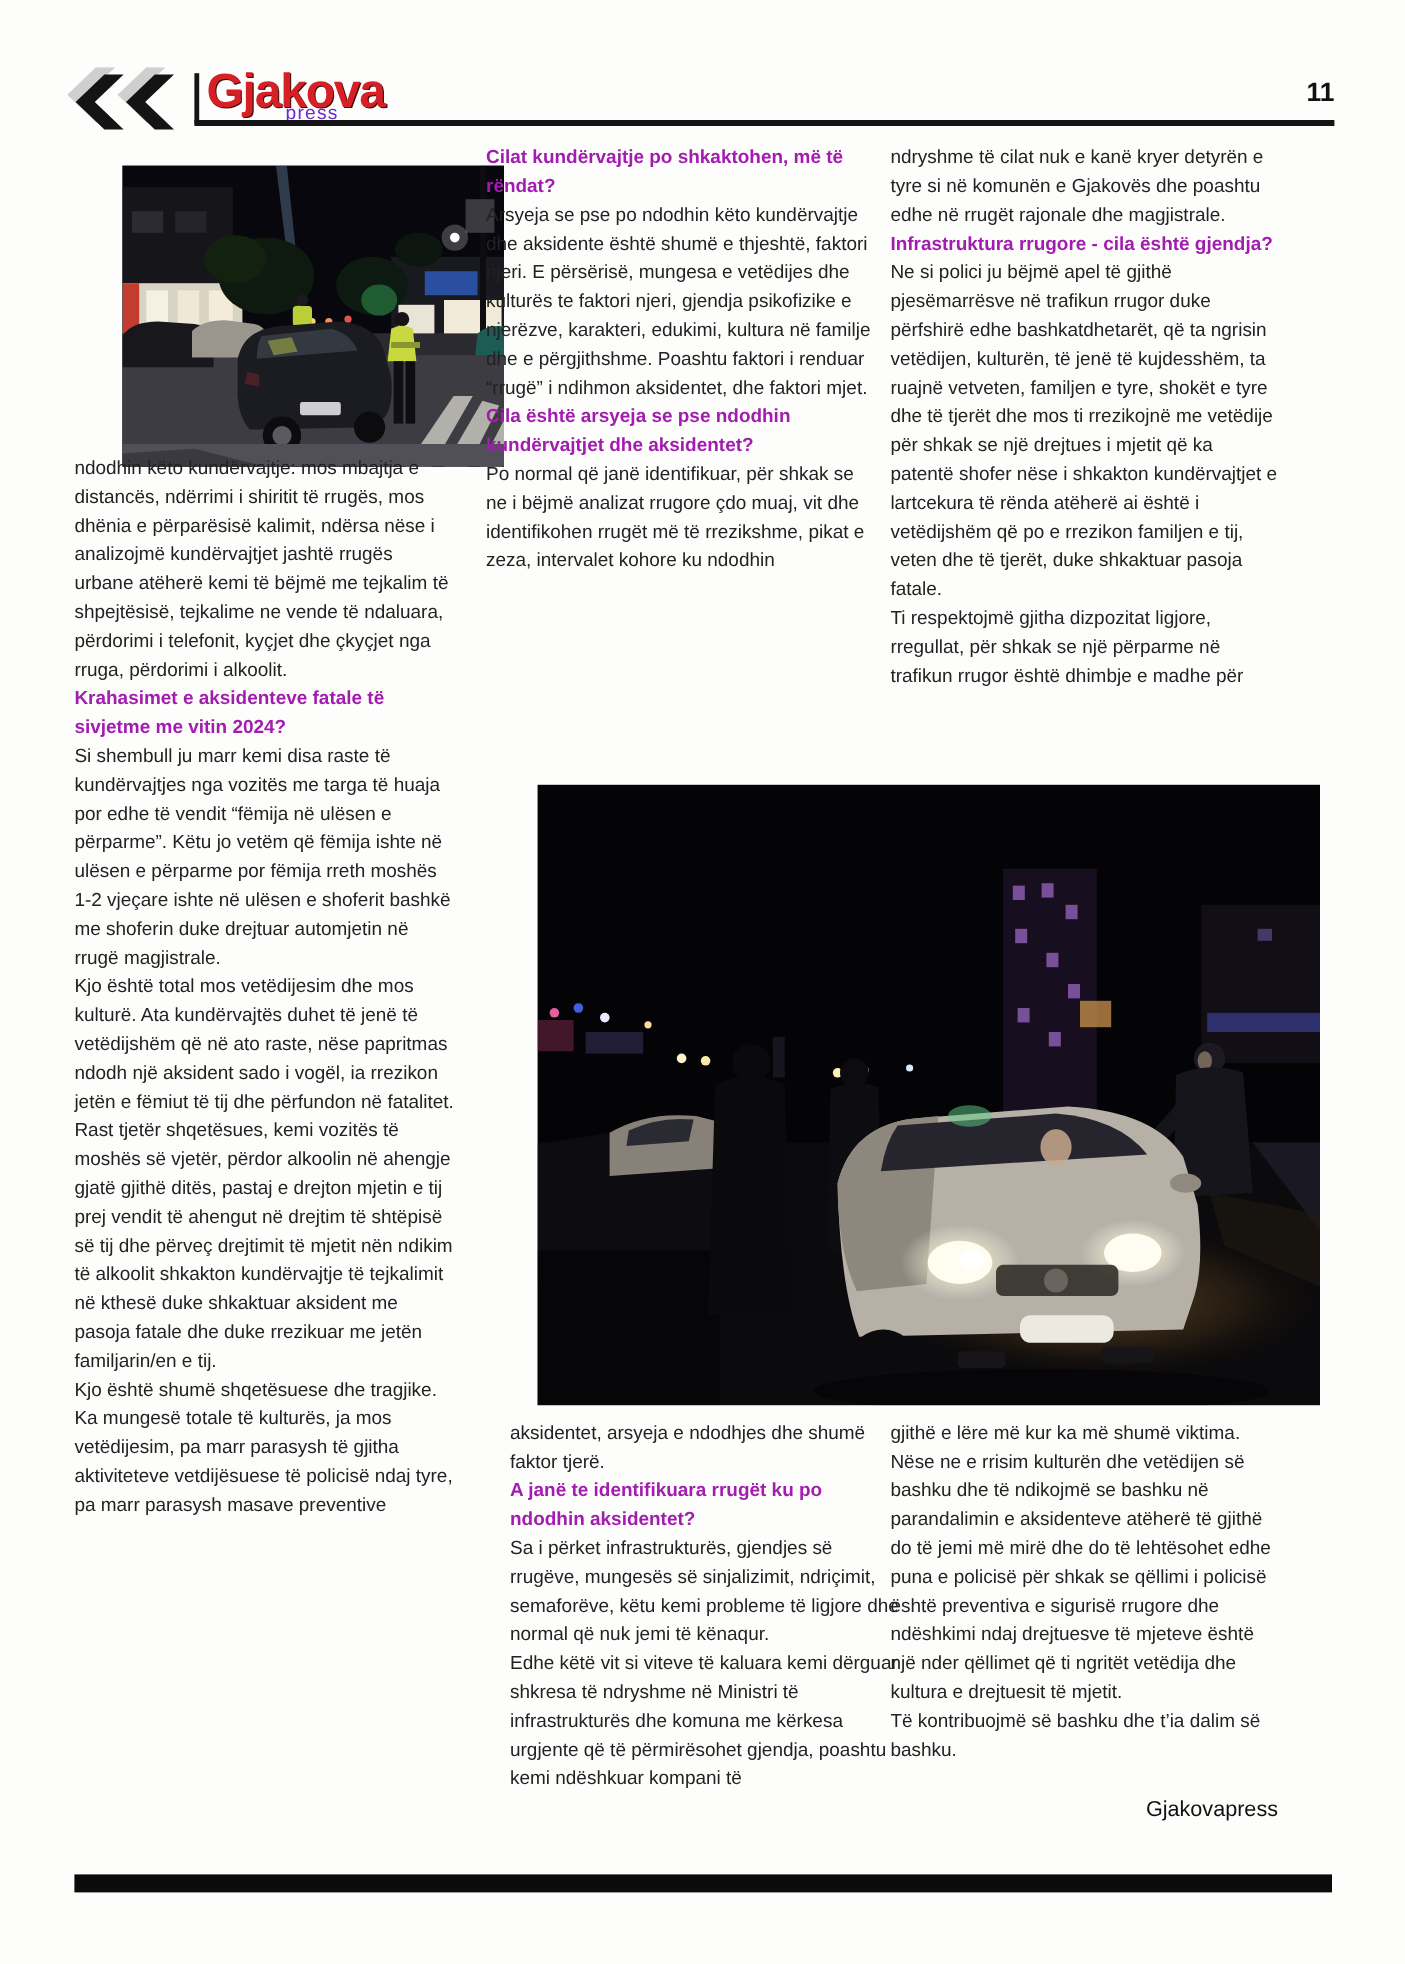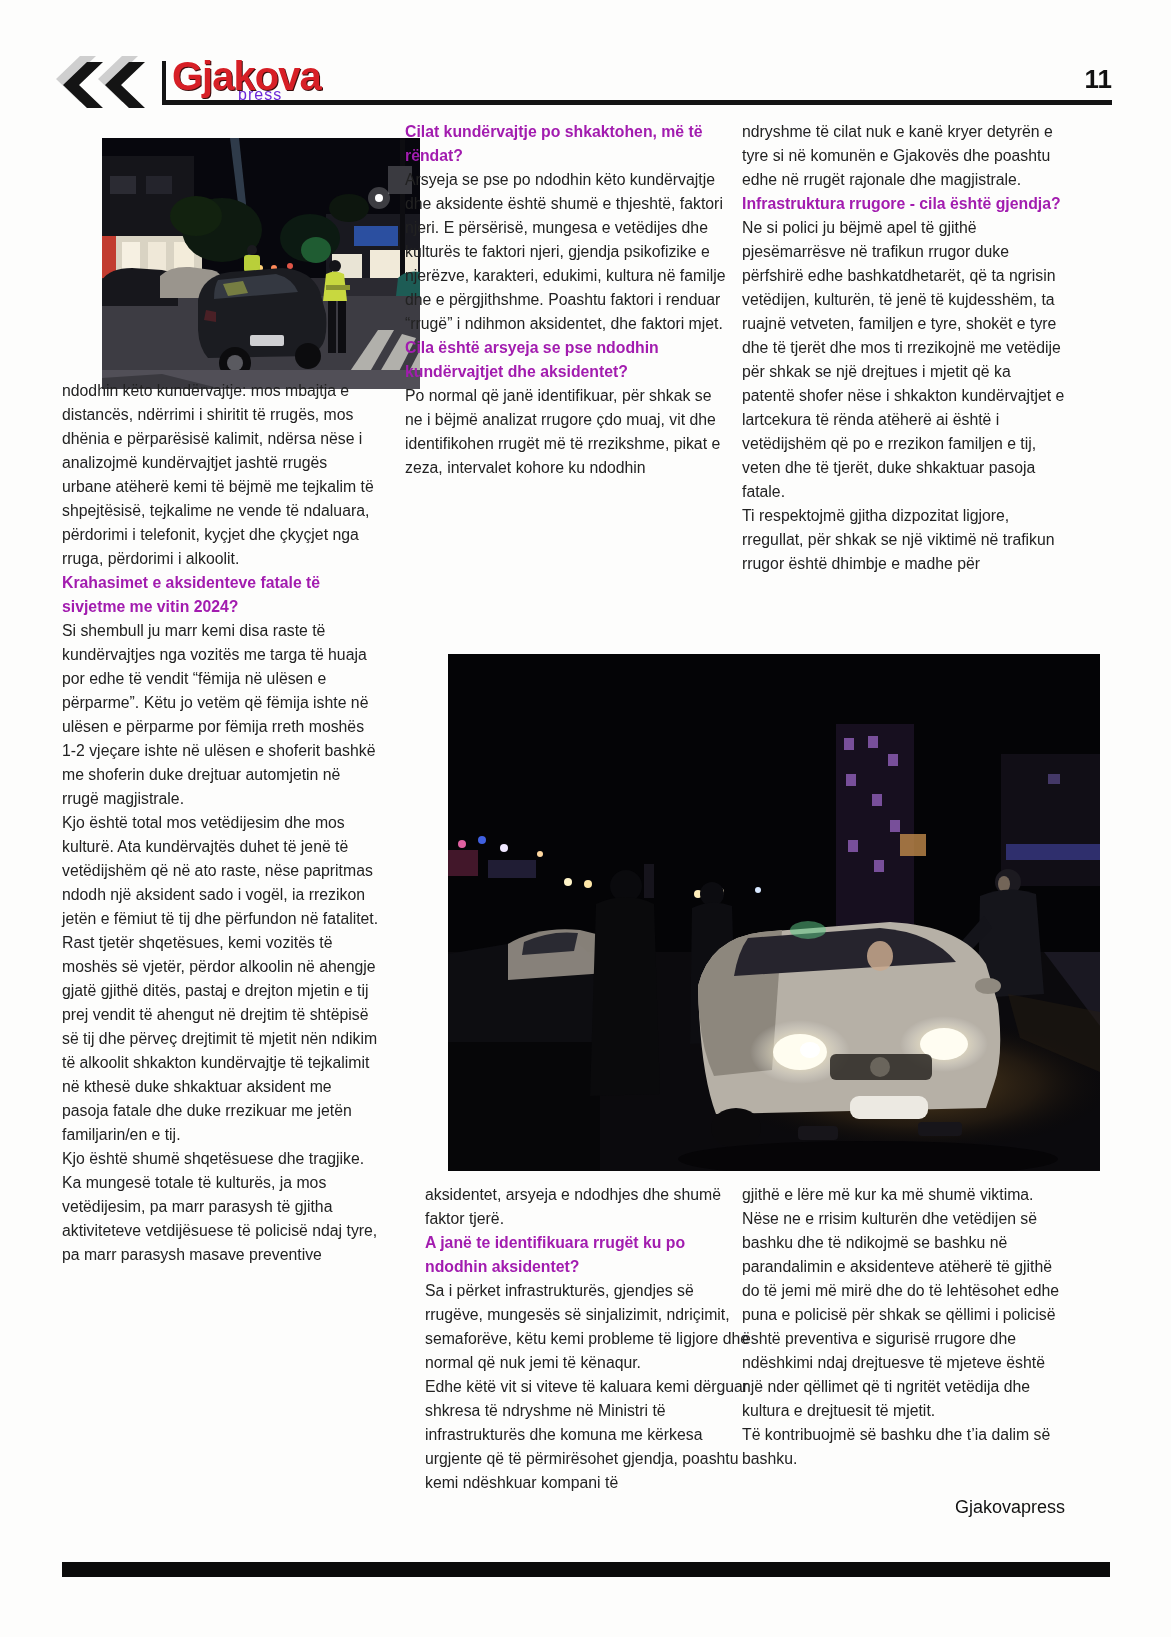--- a/index.html
+++ b/index.html
@@ -6,21 +6,21 @@
   .page{position:relative;width:1171px;height:1637px;background:#fdfdfc;margin:0 auto;
         font-family:"Liberation Sans",sans-serif;color:#1e1e1e;overflow:hidden;}
   
   .chevrons{position:absolute;left:56px;top:56px;}
   .brand-title{position:absolute;left:172px;top:54px;font-size:40px;font-weight:800;
                letter-spacing:-1px;color:#d71f26;text-shadow:1px 1px 0 #3a0d0d;}
   .brand-sub{position:absolute;left:238px;top:86px;font-size:16px;font-weight:400;color:#6d28d9;letter-spacing:1px;}
   .rule-v{position:absolute;left:162px;top:61px;width:4px;height:42px;background:#141414;}
   .rule-h{position:absolute;left:162px;top:100px;width:950px;height:5px;background:#141414;}
   .page-number{position:absolute;left:1052px;top:64px;width:60px;text-align:right;
-               font-size:26px;font-weight:800;color:#111;}
+               font-size:22px;font-weight:800;color:#111;}
   
   .col{position:absolute;font-size:15.8px;line-height:24px;color:#222;}
   .col .para{margin:0;}
   .col .para.bold{font-weight:bold;color:#a21caf;}
   .col-left{left:62px;top:379px;width:318px;}
   .col-mid-top{left:405px;top:120px;width:325px;}
   .col-right-top{left:742px;top:120px;width:323px;}
   .col-mid-bottom{left:405px;top:1183px;width:325px;margin-left:20px;}
   .col-right-bottom{left:742px;top:1183px;width:323px;}
   .byline{margin-top:24px;text-align:right;font-weight:400;font-size:18px;color:#111;}
@@ -125,21 +125,21 @@
   <div class="col col-mid-top">
       <div class="para bold">Cilat kundërvajtje po shkaktohen, më të rëndat?</div>
       <div class="para">Arsyeja se pse po ndodhin këto kundërvajtje dhe aksidente është shumë e thjeshtë, faktori njeri. E përsërisë, mungesa e vetëdijes dhe kulturës te faktori njeri, gjendja psikofizike e njerëzve, karakteri, edukimi, kultura në familje dhe e përgjithshme. Poashtu faktori i renduar “rrugë” i ndihmon aksidentet, dhe faktori mjet.</div>
       <div class="para bold">Cila është arsyeja se pse ndodhin kundërvajtjet dhe aksidentet?</div>
       <div class="para">Po normal që janë identifikuar, për shkak se ne i bëjmë analizat rrugore çdo muaj, vit dhe identifikohen rrugët më të rrezikshme, pikat e zeza, intervalet kohore ku ndodhin</div>
     </div>
   <div class="col col-right-top">
       <div class="para">ndryshme të cilat nuk e kanë kryer detyrën e tyre si në komunën e Gjakovës dhe poashtu edhe në rrugët rajonale dhe magjistrale.</div>
       <div class="para bold">Infrastruktura rrugore - cila është gjendja?</div>
       <div class="para">Ne si polici ju bëjmë apel të gjithë pjesëmarrësve në trafikun rrugor duke përfshirë edhe bashkatdhetarët, që ta ngrisin vetëdijen, kulturën, të jenë të kujdesshëm, ta ruajnë vetveten, familjen e tyre, shokët e tyre dhe të tjerët dhe mos ti rrezikojnë me vetëdije për shkak se një drejtues i mjetit që ka patentë shofer nëse i shkakton kundërvajtjet e lartcekura të rënda atëherë ai është i vetëdijshëm që po e rrezikon familjen e tij, veten dhe të tjerët, duke shkaktuar pasoja fatale.</div>
-      <div class="para">Ti respektojmë gjitha dizpozitat ligjore, rregullat, për shkak se një viktimë në trafikun rrugor është dhimbje e madhe për</div>
+      <div class="para">Ti respektojmë gjitha dizpozitat ligjore, rregullat, për shkak se një përparme në trafikun rrugor është dhimbje e madhe për</div>
     </div>
 
   <figure class="photo photo-2">
     <svg viewBox="0 0 652 517" preserveAspectRatio="none" aria-hidden="true">
       <defs>
         <radialGradient id="warmGlow" cx="50%" cy="50%" r="50%">
           <stop offset="0%" stop-color="#7a5a28" stop-opacity="0.75"></stop>
           <stop offset="60%" stop-color="#4a3518" stop-opacity="0.35"></stop>
           <stop offset="100%" stop-color="#000000" stop-opacity="0"></stop>
         </radialGradient>

